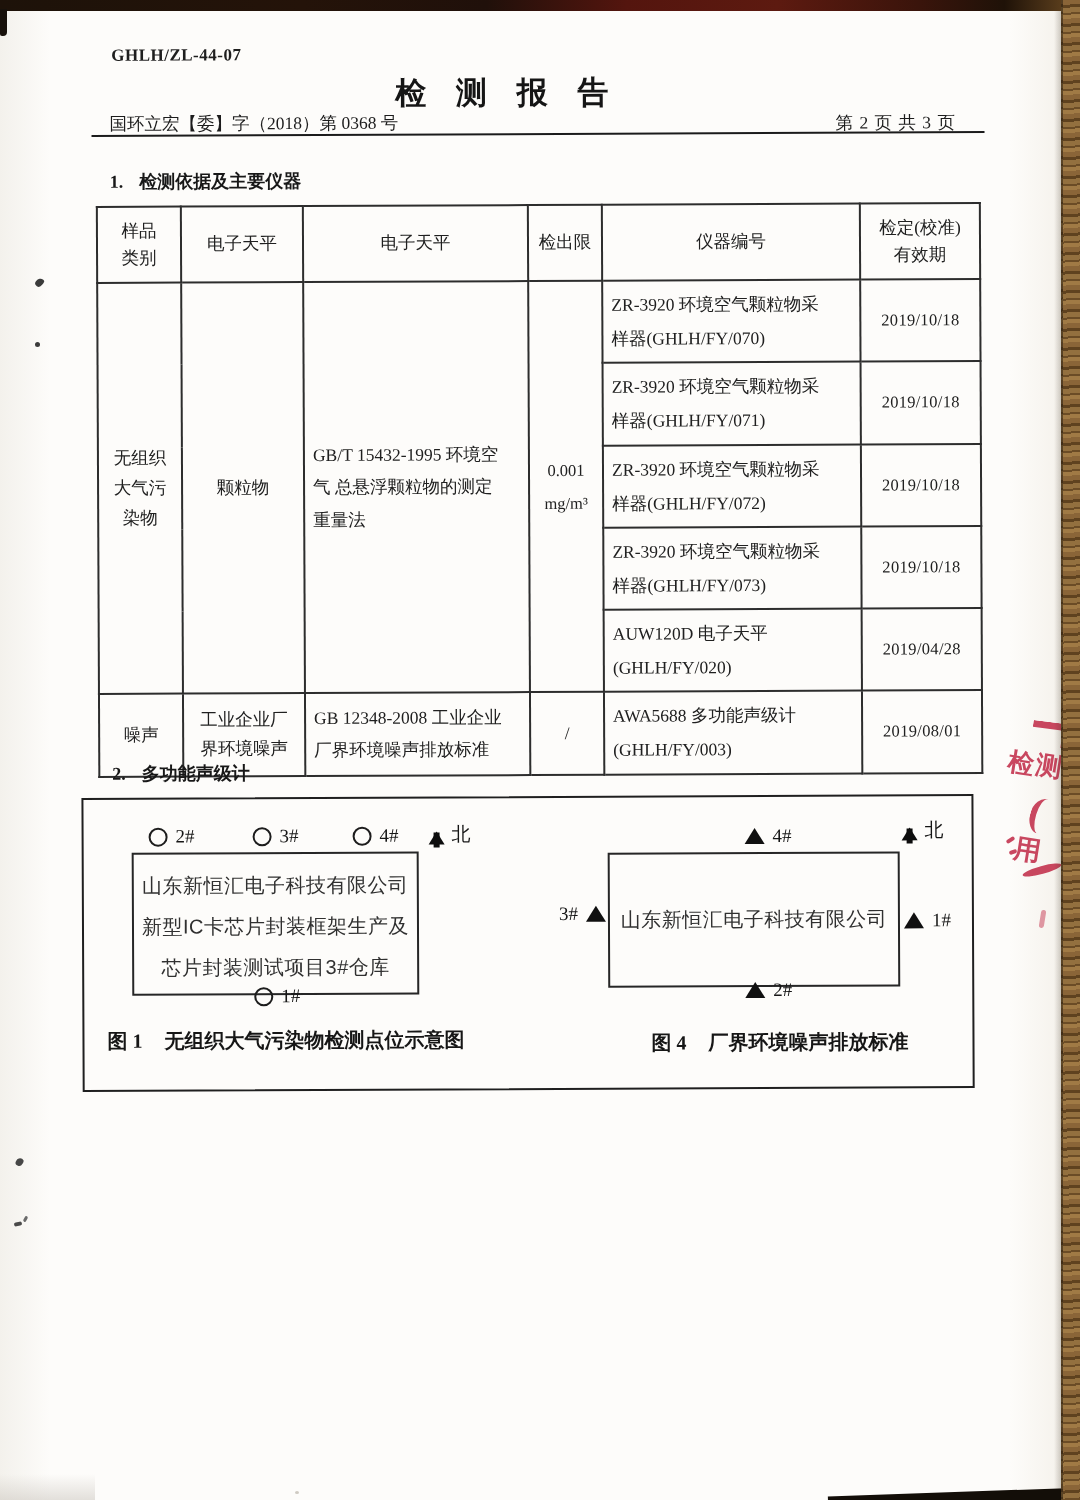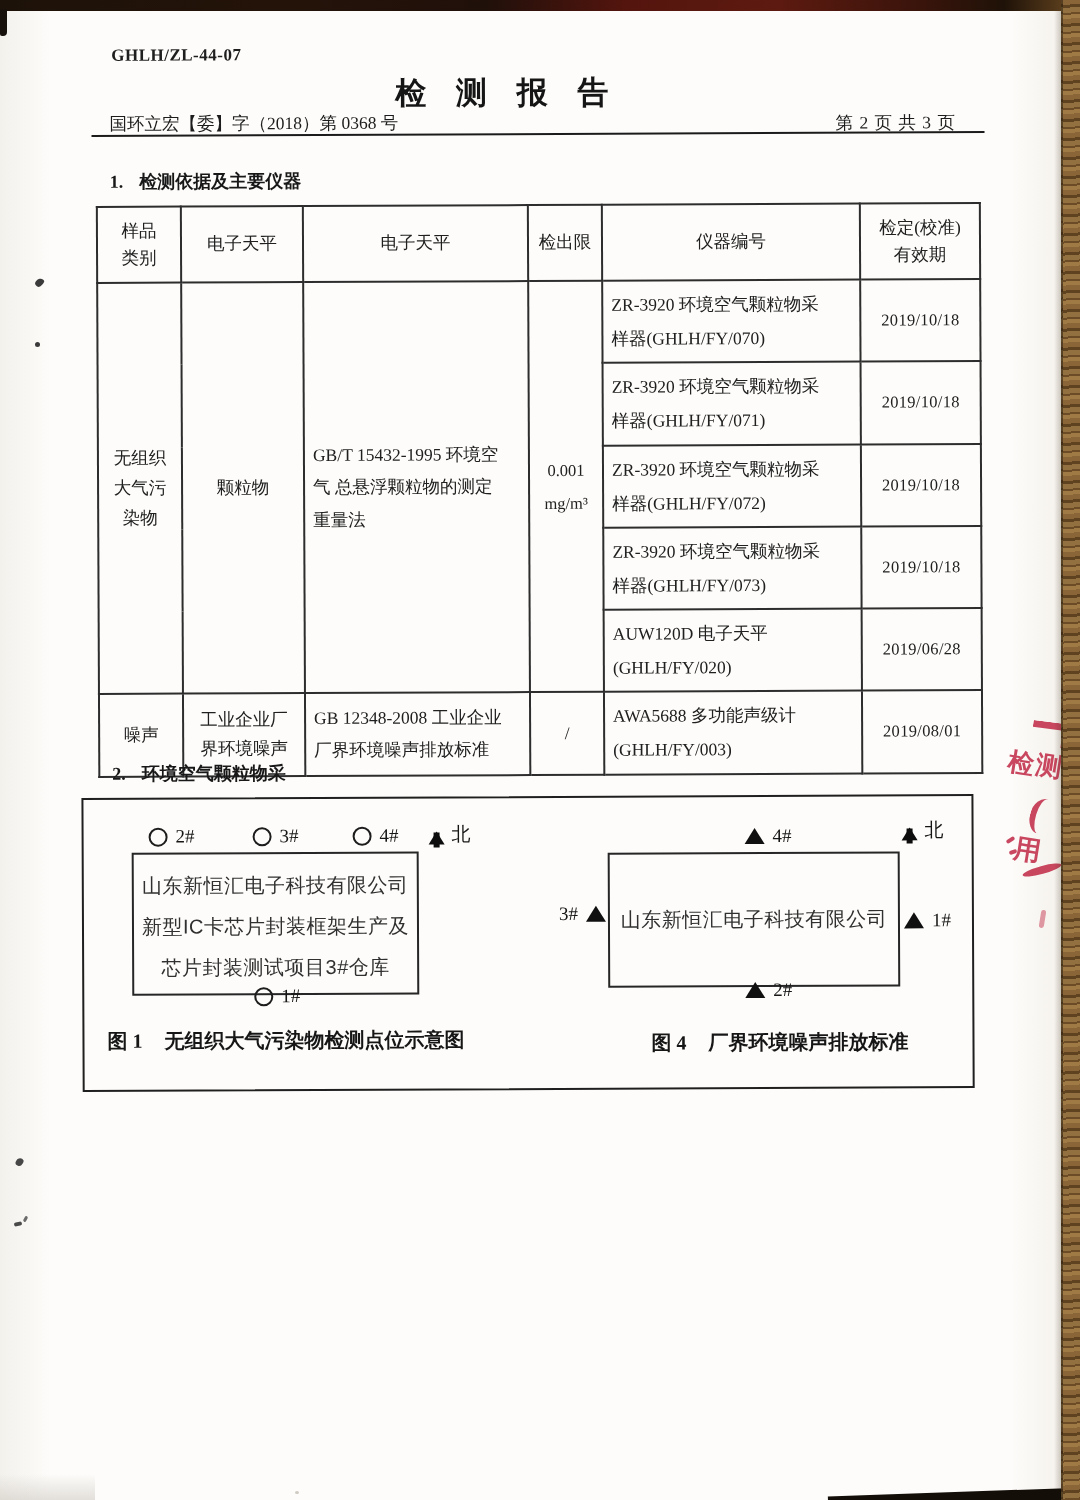--- a/index.html
+++ b/index.html
@@ -169,38 +169,38 @@
         <td class="date">2019/10/18</td>
       </tr>
       <tr class="h75">
         <td class="pre inst">ZR-3920 环境空气颗粒物采
 样器(GHLH/FY/073)</td>
         <td class="date">2019/10/18</td>
       </tr>
       <tr class="h75">
         <td class="pre inst">AUW120D 电子天平
 (GHLH/FY/020)</td>
-        <td class="date">2019/06/28</td>
+        <td class="date">2019/04/28</td>
       </tr>
       <tr class="h76">
         <td class="center">噪声</td>
         <td class="pre center">工业企业厂
 界环境噪声</td>
         <td class="pre basis">GB 12348-2008 工业企业
 厂界环境噪声排放标准</td>
         <td class="center">/</td>
         <td class="pre inst">AWA5688 多功能声级计
 (GHLH/FY/003)</td>
         <td class="date">2019/08/01</td>
       </tr>
     </tbody>
       </table>
 
     <div class="sec-heading sec2">
-      <span class="num">2.</span><span>环境空气颗粒物采</span>
+      <span class="num">2.</span><span>多功能声级计</span>
     </div>
 
     <div class="fig-outer"></div>
 
     <div class="point" style="left:148px;top:824px;">
       <span class="circle-marker"></span>
       <span>2#</span>
     </div>
     <div class="point" style="left:252px;top:824px;">
       <span class="circle-marker"></span>

